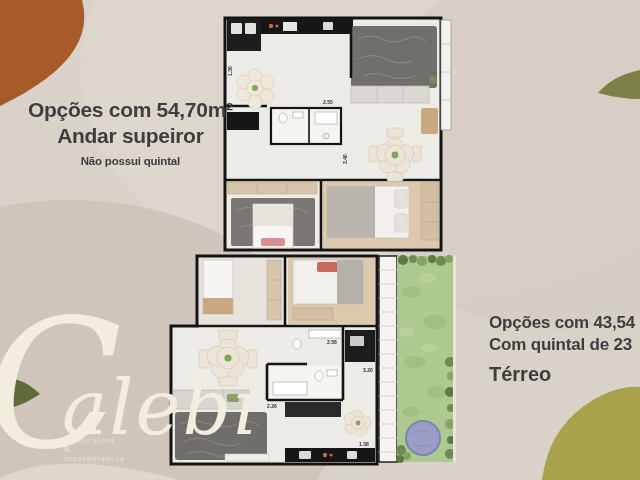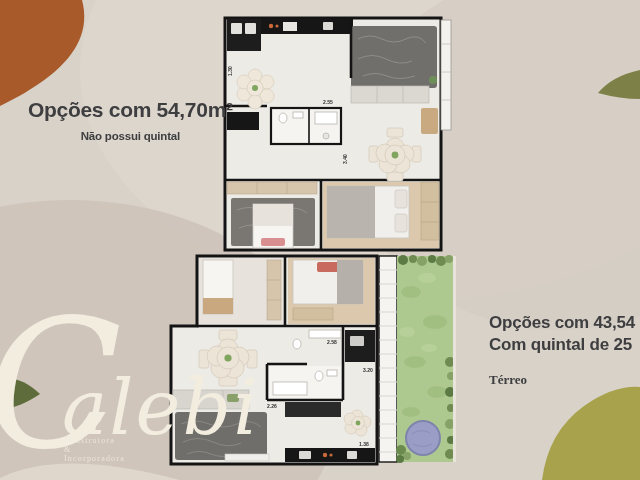--- a/index.html
+++ b/index.html
@@ -9,21 +9,21 @@
   .bg{position:absolute;left:0;top:0;width:640px;height:480px;display:block;}
 
   
   .left-info{position:absolute;left:28px;top:97px;color:#3e3e40;z-index:4;text-align:center;}
   .left-info .big{font-size:21px;font-weight:bold;letter-spacing:-0.3px;line-height:1.22;}
   .left-info .small{font-size:11.5px;font-weight:bold;margin-top:7px;letter-spacing:-0.2px;}
 
   
   .right-info{position:absolute;left:489px;top:312px;color:#3e3e40;z-index:4;white-space:nowrap;}
   .right-info .big{font-size:17px;font-weight:bold;letter-spacing:-0.2px;line-height:1.3;}
-  .right-info .terreo{font-size:13px;font-weight:bold;margin-top:16px;font-family:Liberation Serif, serif;}
+  .right-info .terreo{font-size:20px;font-weight:bold;margin-top:7px;}
 
   
   .logo{position:absolute;left:0;top:0;z-index:3;color:#f2eddf;}
   .logo-c{position:absolute;left:-14px;top:296px;font-family:"DejaVu Serif",serif;
           font-style:italic;font-size:178px;line-height:1;}
   .logo-rest{position:absolute;left:62px;top:370px;font-family:"DejaVu Serif",serif;
           font-style:italic;font-size:76px;line-height:1;letter-spacing:2px;}
   .logo-tagline{position:absolute;left:40px;top:436px;font-size:8px;letter-spacing:1.2px;
           color:rgba(244,238,225,0.8);font-family:"Liberation Serif",serif;margin-left:24px;}
 
@@ -45,26 +45,27 @@
     <ellipse cx="560" cy="150" rx="210" ry="180" fill="#d3cac1" opacity="0.55"></ellipse>
     <path d="M0,478 Q60,448 180,480 L0,480 Z" fill="#efe9db" opacity="0.5"></path>
     <path d="M0,0 L82,0 C90,30 76,54 52,74 C32,90 14,99 0,106 Z" fill="#a85a2b"></path>
     <path d="M0,380 Q18,374 40,394 Q16,410 0,408 Z" fill="#5e6b3a"></path>
     <path d="M640,70 Q612,76 598,93 Q620,99 640,99 Z" fill="#7d8148"></path>
     <path d="M640,480 L542,480 Q548,432 584,406 Q614,385 640,387 Z" fill="#a9a24c"></path>
   </svg>
 
   <div class="left-info">
     <div class="big">Opções com 54,70m²</div>
+    <div class="big">Andar supeiror</div>
     <div class="small">Não possui quintal</div>
   </div>
 
   <div class="right-info">
     <div class="big">Opções com 43,54</div>
-    <div class="big">Com quintal de 25</div>
+    <div class="big">Com quintal de 23</div>
     <div class="terreo">Térreo</div>
   </div>
 
   <div class="logo">
     <span class="logo-c">C</span>
     <span class="logo-rest">alebi</span>
     <span class="logo-tagline">Construtora &amp; Incorporadora</span>
   </div>
 
   <svg class="plan plan-upper" viewBox="0 0 230 240">

